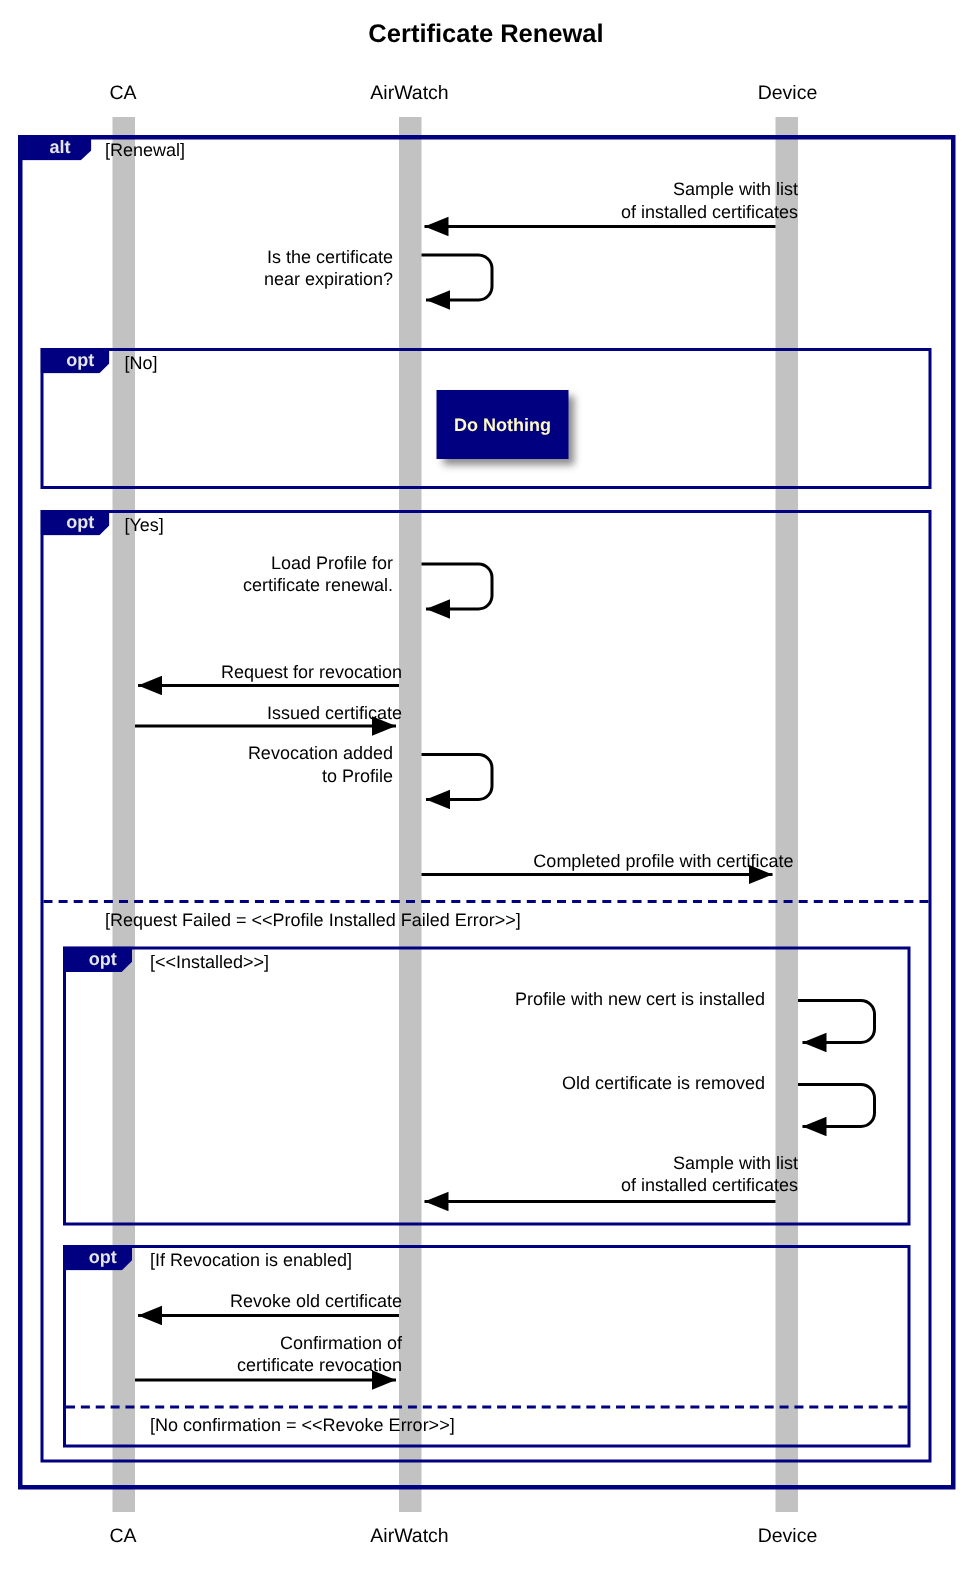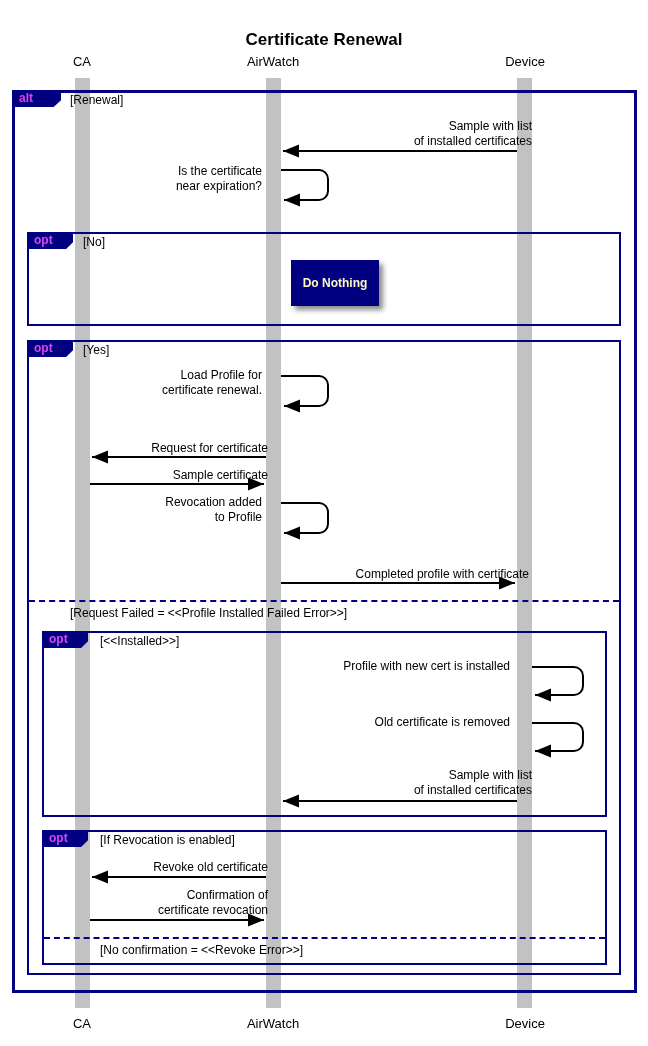--- a/index.html
+++ b/index.html
@@ -1,28 +1,28 @@
 <!DOCTYPE html>
 <html><head>
 <meta charset="utf-8">
 <style>
   html,body{margin:0;padding:0;background:#fff;}
   #canvas{
     position:relative;width:648px;height:1046px;background:#fff;
     font-family:"Liberation Sans",sans-serif;color:#000;overflow:hidden;
   }
   .title{position:absolute;left:0;top:13px;width:648px;text-align:center;
-    font-size:17px;font-weight:bold;margin-top:17px;}
+    font-size:17px;font-weight:bold;}
   .plabel{position:absolute;width:120px;text-align:center;font-size:13px;font-weight:normal;}
   .lifeline{position:absolute;top:78px;width:15px;height:930px;background:#C2C2C2;}
   .frame{position:absolute;border:2px solid #000080;box-sizing:border-box;background:transparent;}
   .frame.outer{border-width:3px;}
-  .tab{position:absolute;background:#000080;color:#d946ef;font-size:12px;font-weight:bold;
+  .tab{position:absolute;background:#000080;color:#e5e5e5;font-size:12px;font-weight:bold;
     width:49px;height:17px;line-height:16px;padding-left:7px;box-sizing:border-box;
-    clip-path:polygon(0 0,100% 0,100% 60%,85% 100%,0 100%);}
+    clip-path:polygon(0 0,100% 0,100% 60%,85% 100%,0 100%);text-align:center;}
   .guard{position:absolute;font-size:12px;line-height:14px;white-space:nowrap;}
   .msg{position:absolute;font-size:12px;line-height:15px;white-space:nowrap;}
   .msg.center{text-align:right;}
   .msg.right{text-align:right;}
   .divider{position:absolute;height:0;border-top:2px dashed #000080;}
   .action-box{position:absolute;left:291px;top:260px;width:88px;height:46px;
     background:#000080;color:#fef9c3;font-size:12px;font-weight:bold;
     display:flex;align-items:center;justify-content:center;
     box-shadow:4px 4px 5px rgba(0,0,0,0.45);}
   svg.arrows{position:absolute;left:0;top:0;}
@@ -79,23 +79,23 @@
   <div class="msg right" style="left:95px;top:164px;width:167px">
     <div>Is the certificate</div>
     <div>near expiration?</div>
   </div>
 
   <div class="msg right" style="left:95px;top:368px;width:167px">
     <div>Load Profile for</div>
     <div>certificate renewal.</div>
   </div>
 
-  <div class="msg center" style="left:88px;top:441px;width:180px">Request for certificate</div>
+  <div class="msg center" style="left:88px;top:441px;width:180px">Request for revocation</div>
 
-  <div class="msg center" style="left:88px;top:468px;width:180px">Sample certificate</div>
+  <div class="msg center" style="left:88px;top:468px;width:180px">Issued certificate</div>
 
   <div class="msg right" style="left:95px;top:495px;width:167px">
     <div>Revocation added</div>
     <div>to Profile</div>
   </div>
 
   <div class="msg right" style="left:300px;top:659px;width:210px">Profile with new cert is installed</div>
 
   <div class="msg center" style="left:269px;top:567px;width:260px">Completed profile with certificate</div>
 

